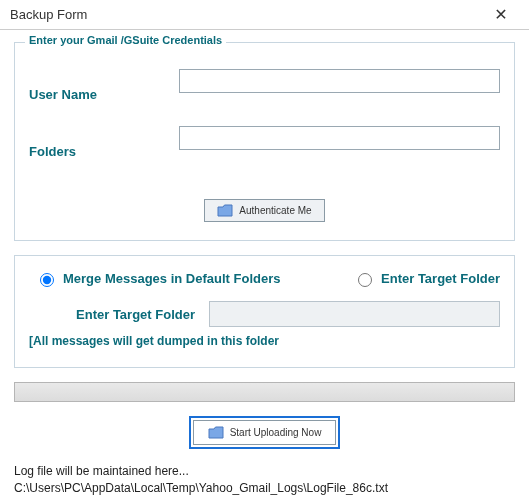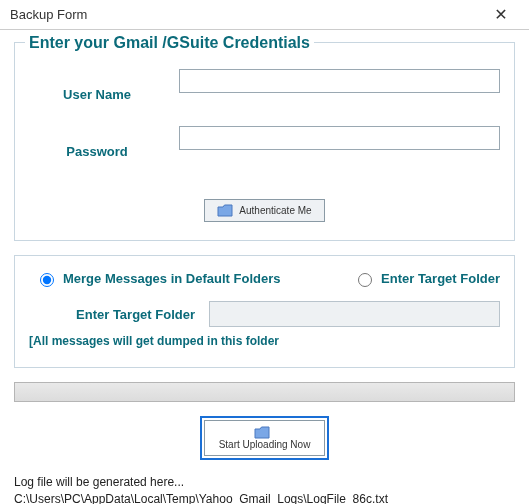--- a/index.html
+++ b/index.html
@@ -43,30 +43,30 @@
     background: #fff;
   }
   .group-title {
     position: absolute;
     top: -9px;
     left: 10px;
     background: #fff;
     padding: 0 4px;
     color: #0b6b7a;
     font-weight: bold;
-    font-size: 16px;
+    font-size: 11px;
   }
   .field-row {
     display: flex;
     align-items: center;
     margin-bottom: 14px;
   }
   .field-label {
     width: 150px;
-    text-align: center;
+    text-align: left;
     padding-right: 14px;
     color: #0b6b7a;
     font-weight: bold;
     font-size: 13px;
     margin-top: 28px;
   }
   .text-input {
     flex: 1;
     height: 24px;
     border: 1px solid #9aa8b2;
@@ -168,21 +168,20 @@
     margin-bottom: 14px;
   }
   .upload-row .btn-wrap {
     border: 2px solid #1a6fd6;
     padding: 2px;
   }
   .upload-row .btn {
     border: 1px solid #8a9aa5;
     background: #fff;
     padding: 5px 14px;
-    flex-direction: column;
   }
   .log-text {
     font-size: 12px;
     color: #222;
     line-height: 1.4;
   }
 </style>
 </head>
 <body>
 
@@ -195,21 +194,21 @@
 
   <div class="group">
     <span class="group-title">Enter your Gmail /GSuite Credentials</span>
 
     <div class="field-row">
       <div class="field-label">User Name</div>
       <input type="text" class="text-input" value="" style="">
     </div>
 
     <div class="field-row">
-      <div class="field-label">Password</div>
+      <div class="field-label">Folders</div>
       <input type="password" class="text-input" value="" style="">
     </div>
 
     <div class="auth-row">
       <button class="btn">
         <span class="icon folder-icon">
           <svg viewBox="0 0 16 13">
               <path d="M1 3 L6 3 L7.5 1 L15 1 L15 12 L1 12 Z" fill="#7aa7e6" stroke="#4a79bf" stroke-width="1"></path>
             </svg>
         </span>
@@ -250,17 +249,17 @@
           <svg viewBox="0 0 16 13">
               <path d="M1 3 L6 3 L7.5 1 L15 1 L15 12 L1 12 Z" fill="#7aa7e6" stroke="#4a79bf" stroke-width="1"></path>
             </svg>
         </span>
         <span>Start Uploading Now</span>
       </button>
     </div>
   </div>
 
   <div class="log-text">
-    <span>Log file will be generated here...</span><br>
+    <span>Log file will be maintained here...</span><br>
     <span>C:\Users\PC\AppData\Local\Temp\Yahoo_Gmail_Logs\LogFile_86c.txt</span>
   </div>
 
 </div>
 
 </body></html>

